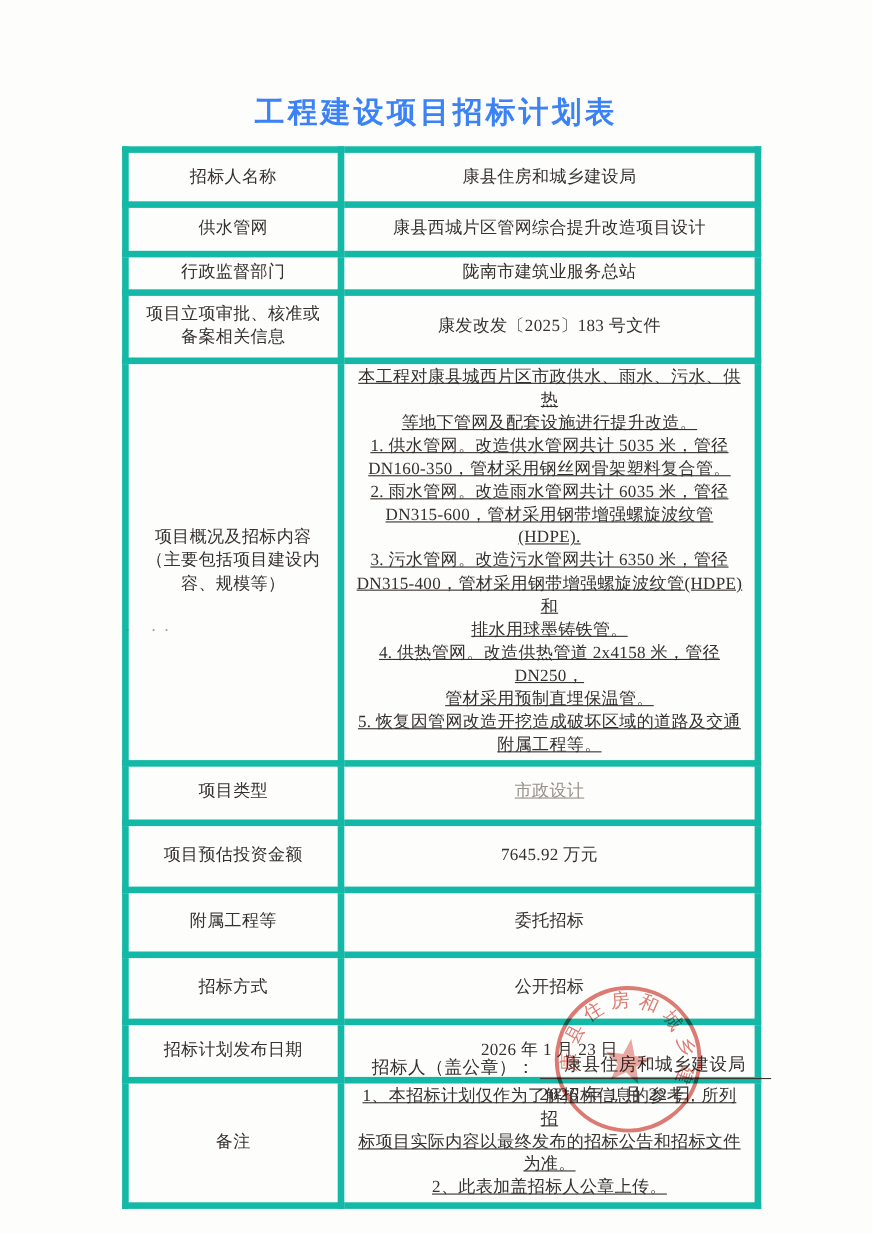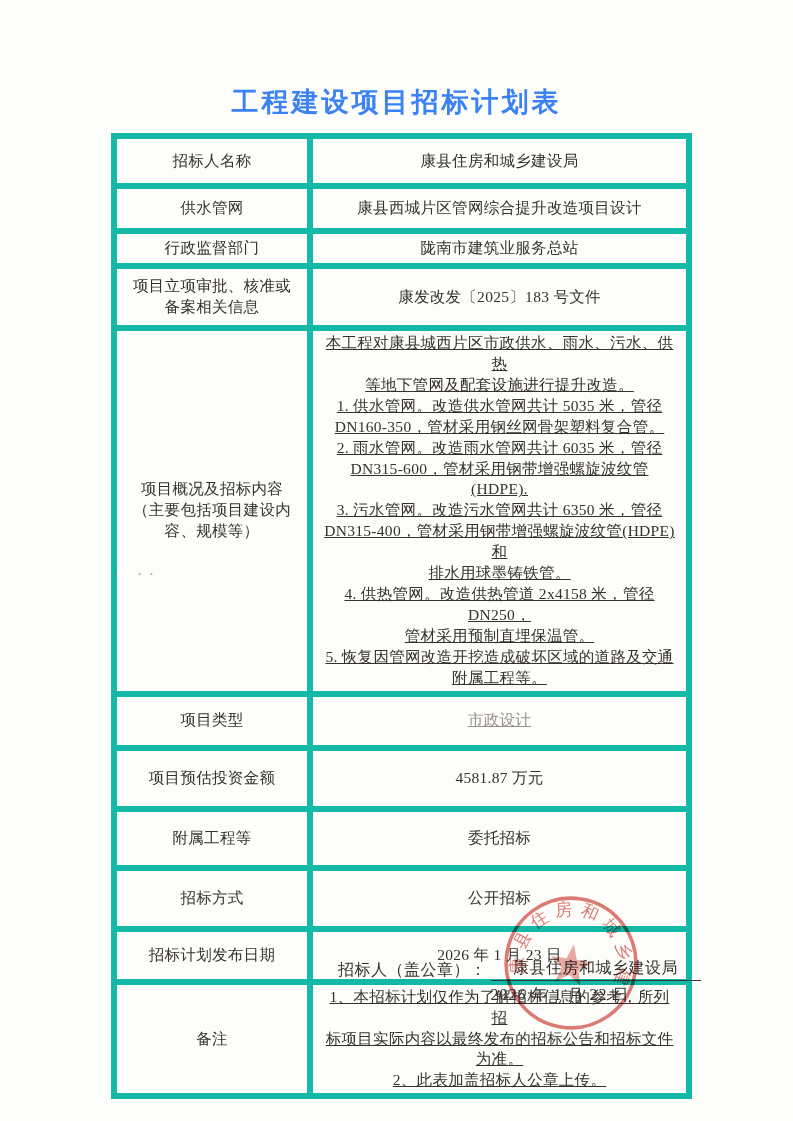--- a/index.html
+++ b/index.html
@@ -103,21 +103,21 @@
 管材采用预制直埋保温管。
 5. 恢复因管网改造开挖造成破坏区域的道路及交通
 附属工程等。</td>
       </tr>
       <tr class="r6">
         <td class="lbl">项目类型</td>
         <td class="faded">市政设计</td>
       </tr>
       <tr class="r7">
         <td class="lbl">项目预估投资金额</td>
-        <td>4581.87 万元</td>
+        <td>7645.92 万元</td>
       </tr>
       <tr class="r8 dbl">
         <td class="lbl">附属工程等</td>
         <td>委托招标</td>
       </tr>
       <tr class="r9">
         <td class="lbl">招标方式</td>
         <td>公开招标</td>
       </tr>
       <tr class="r11">

